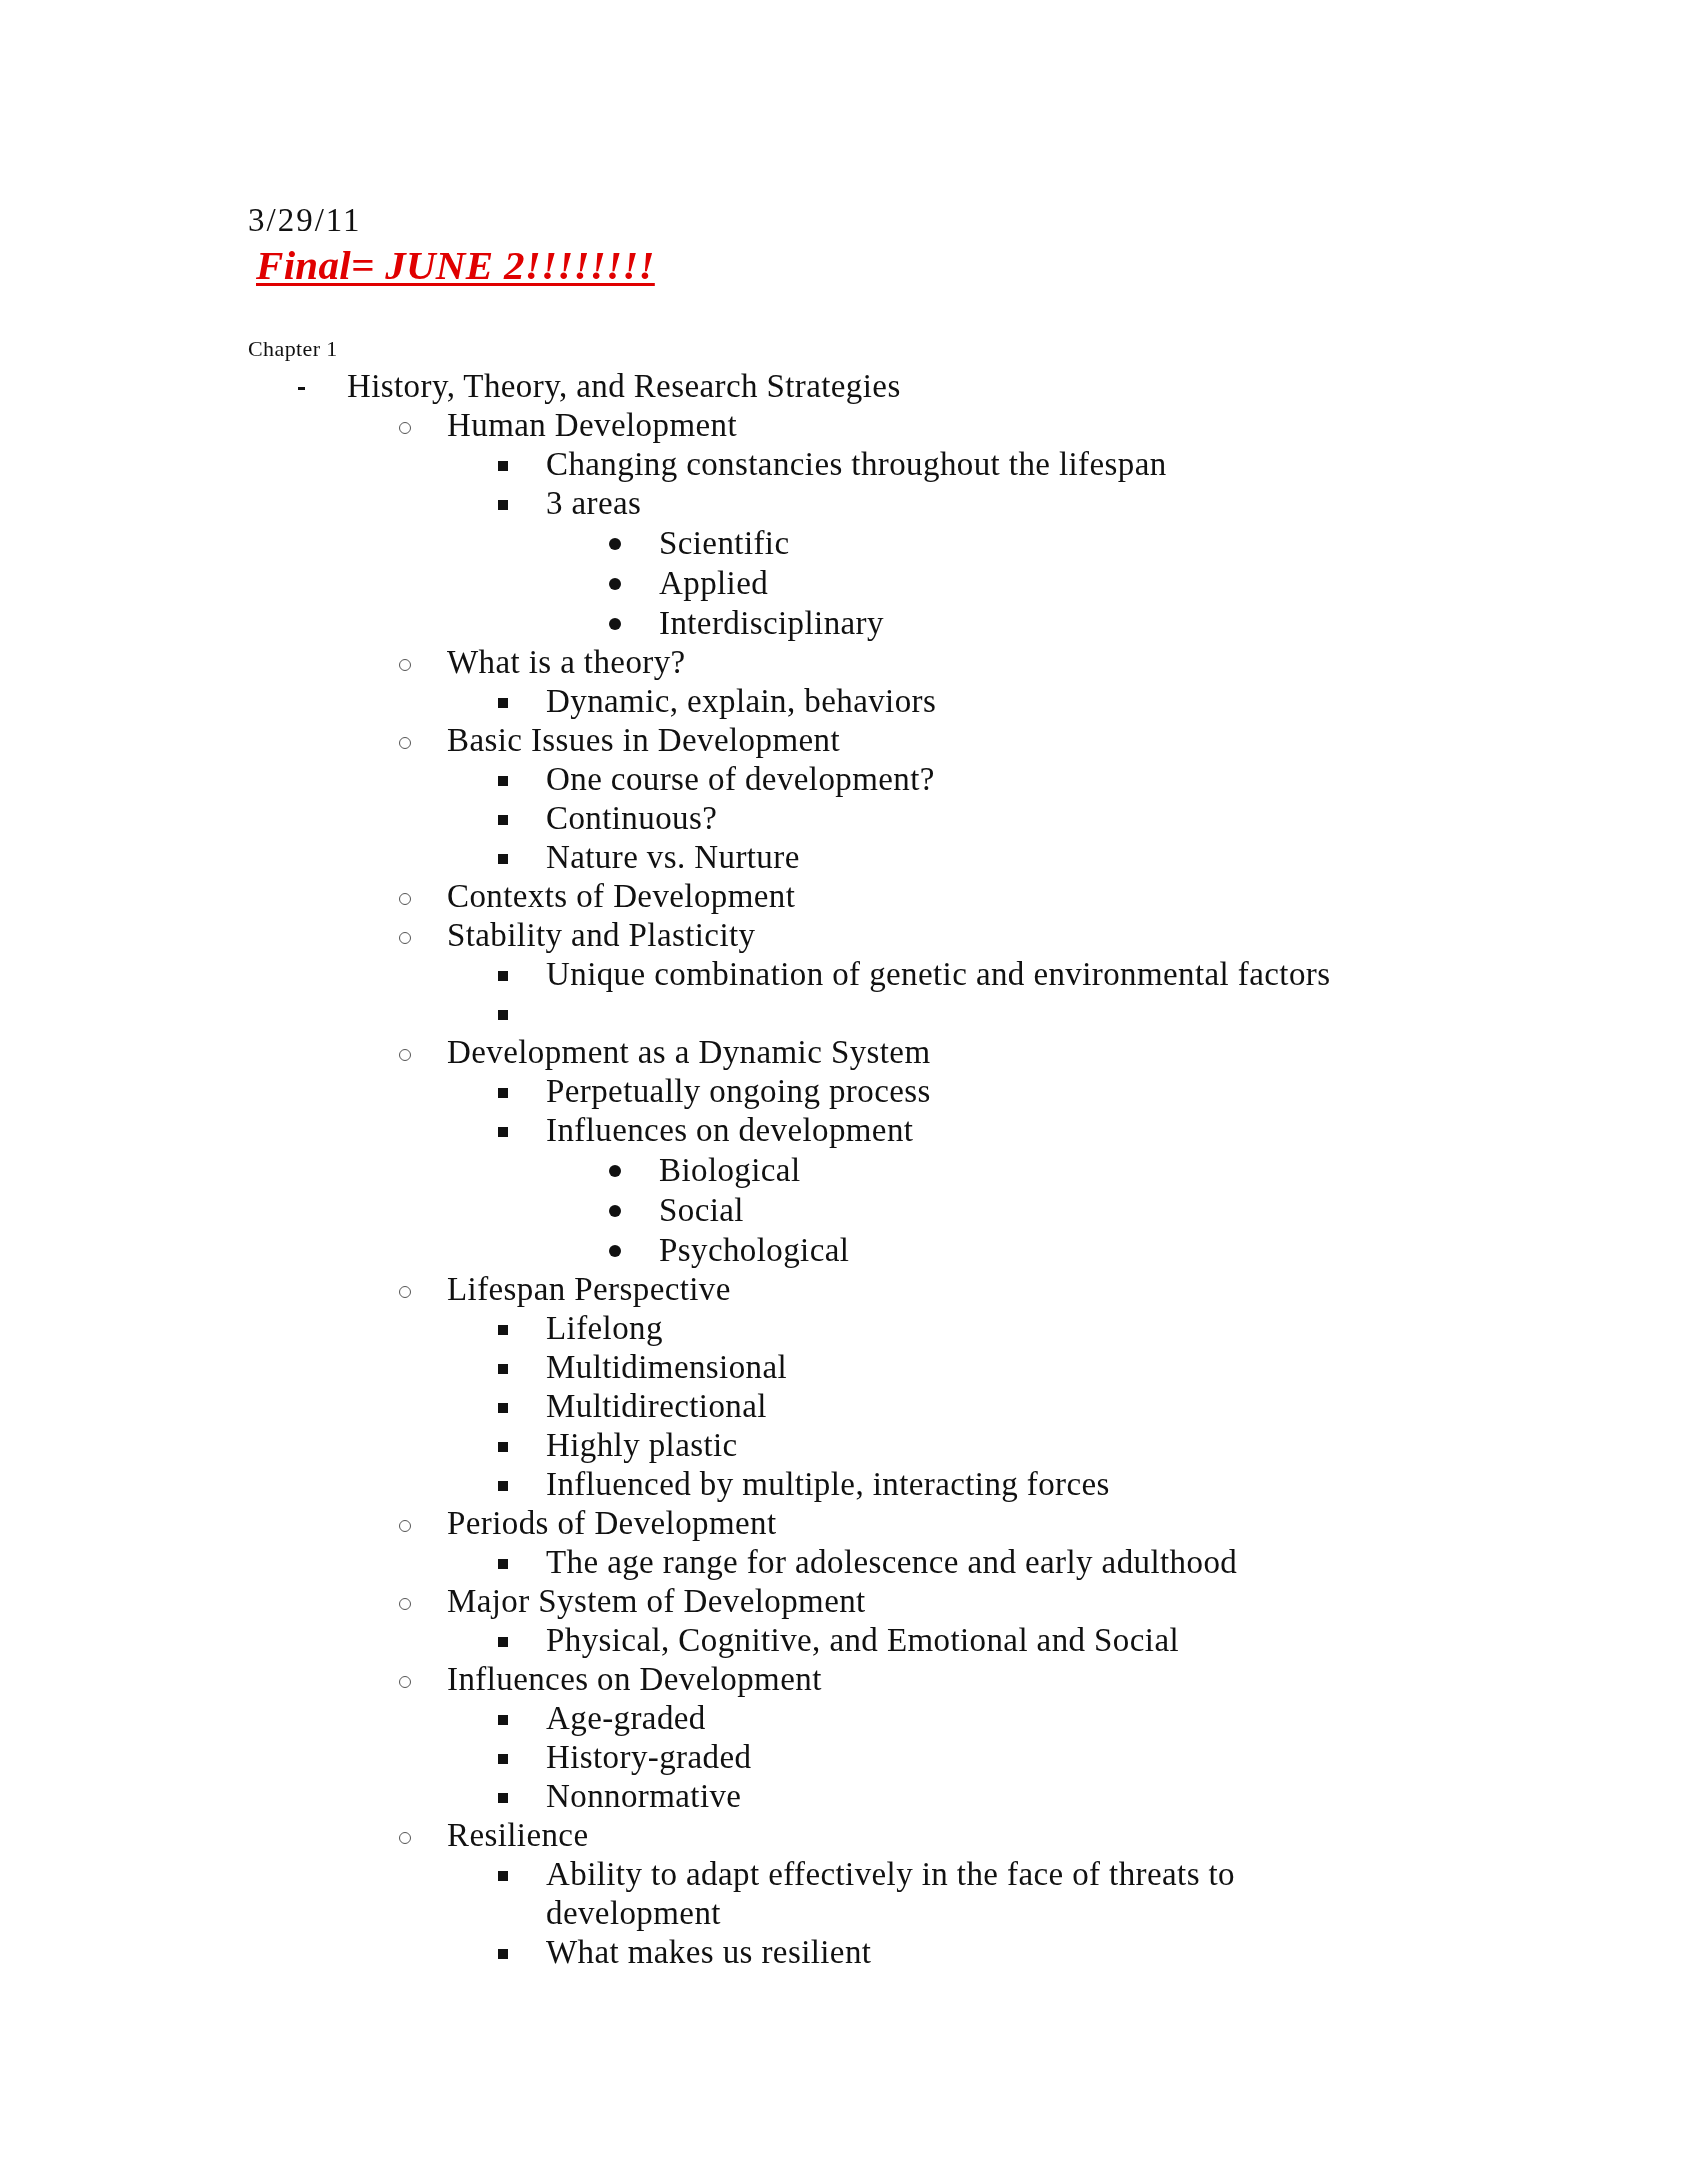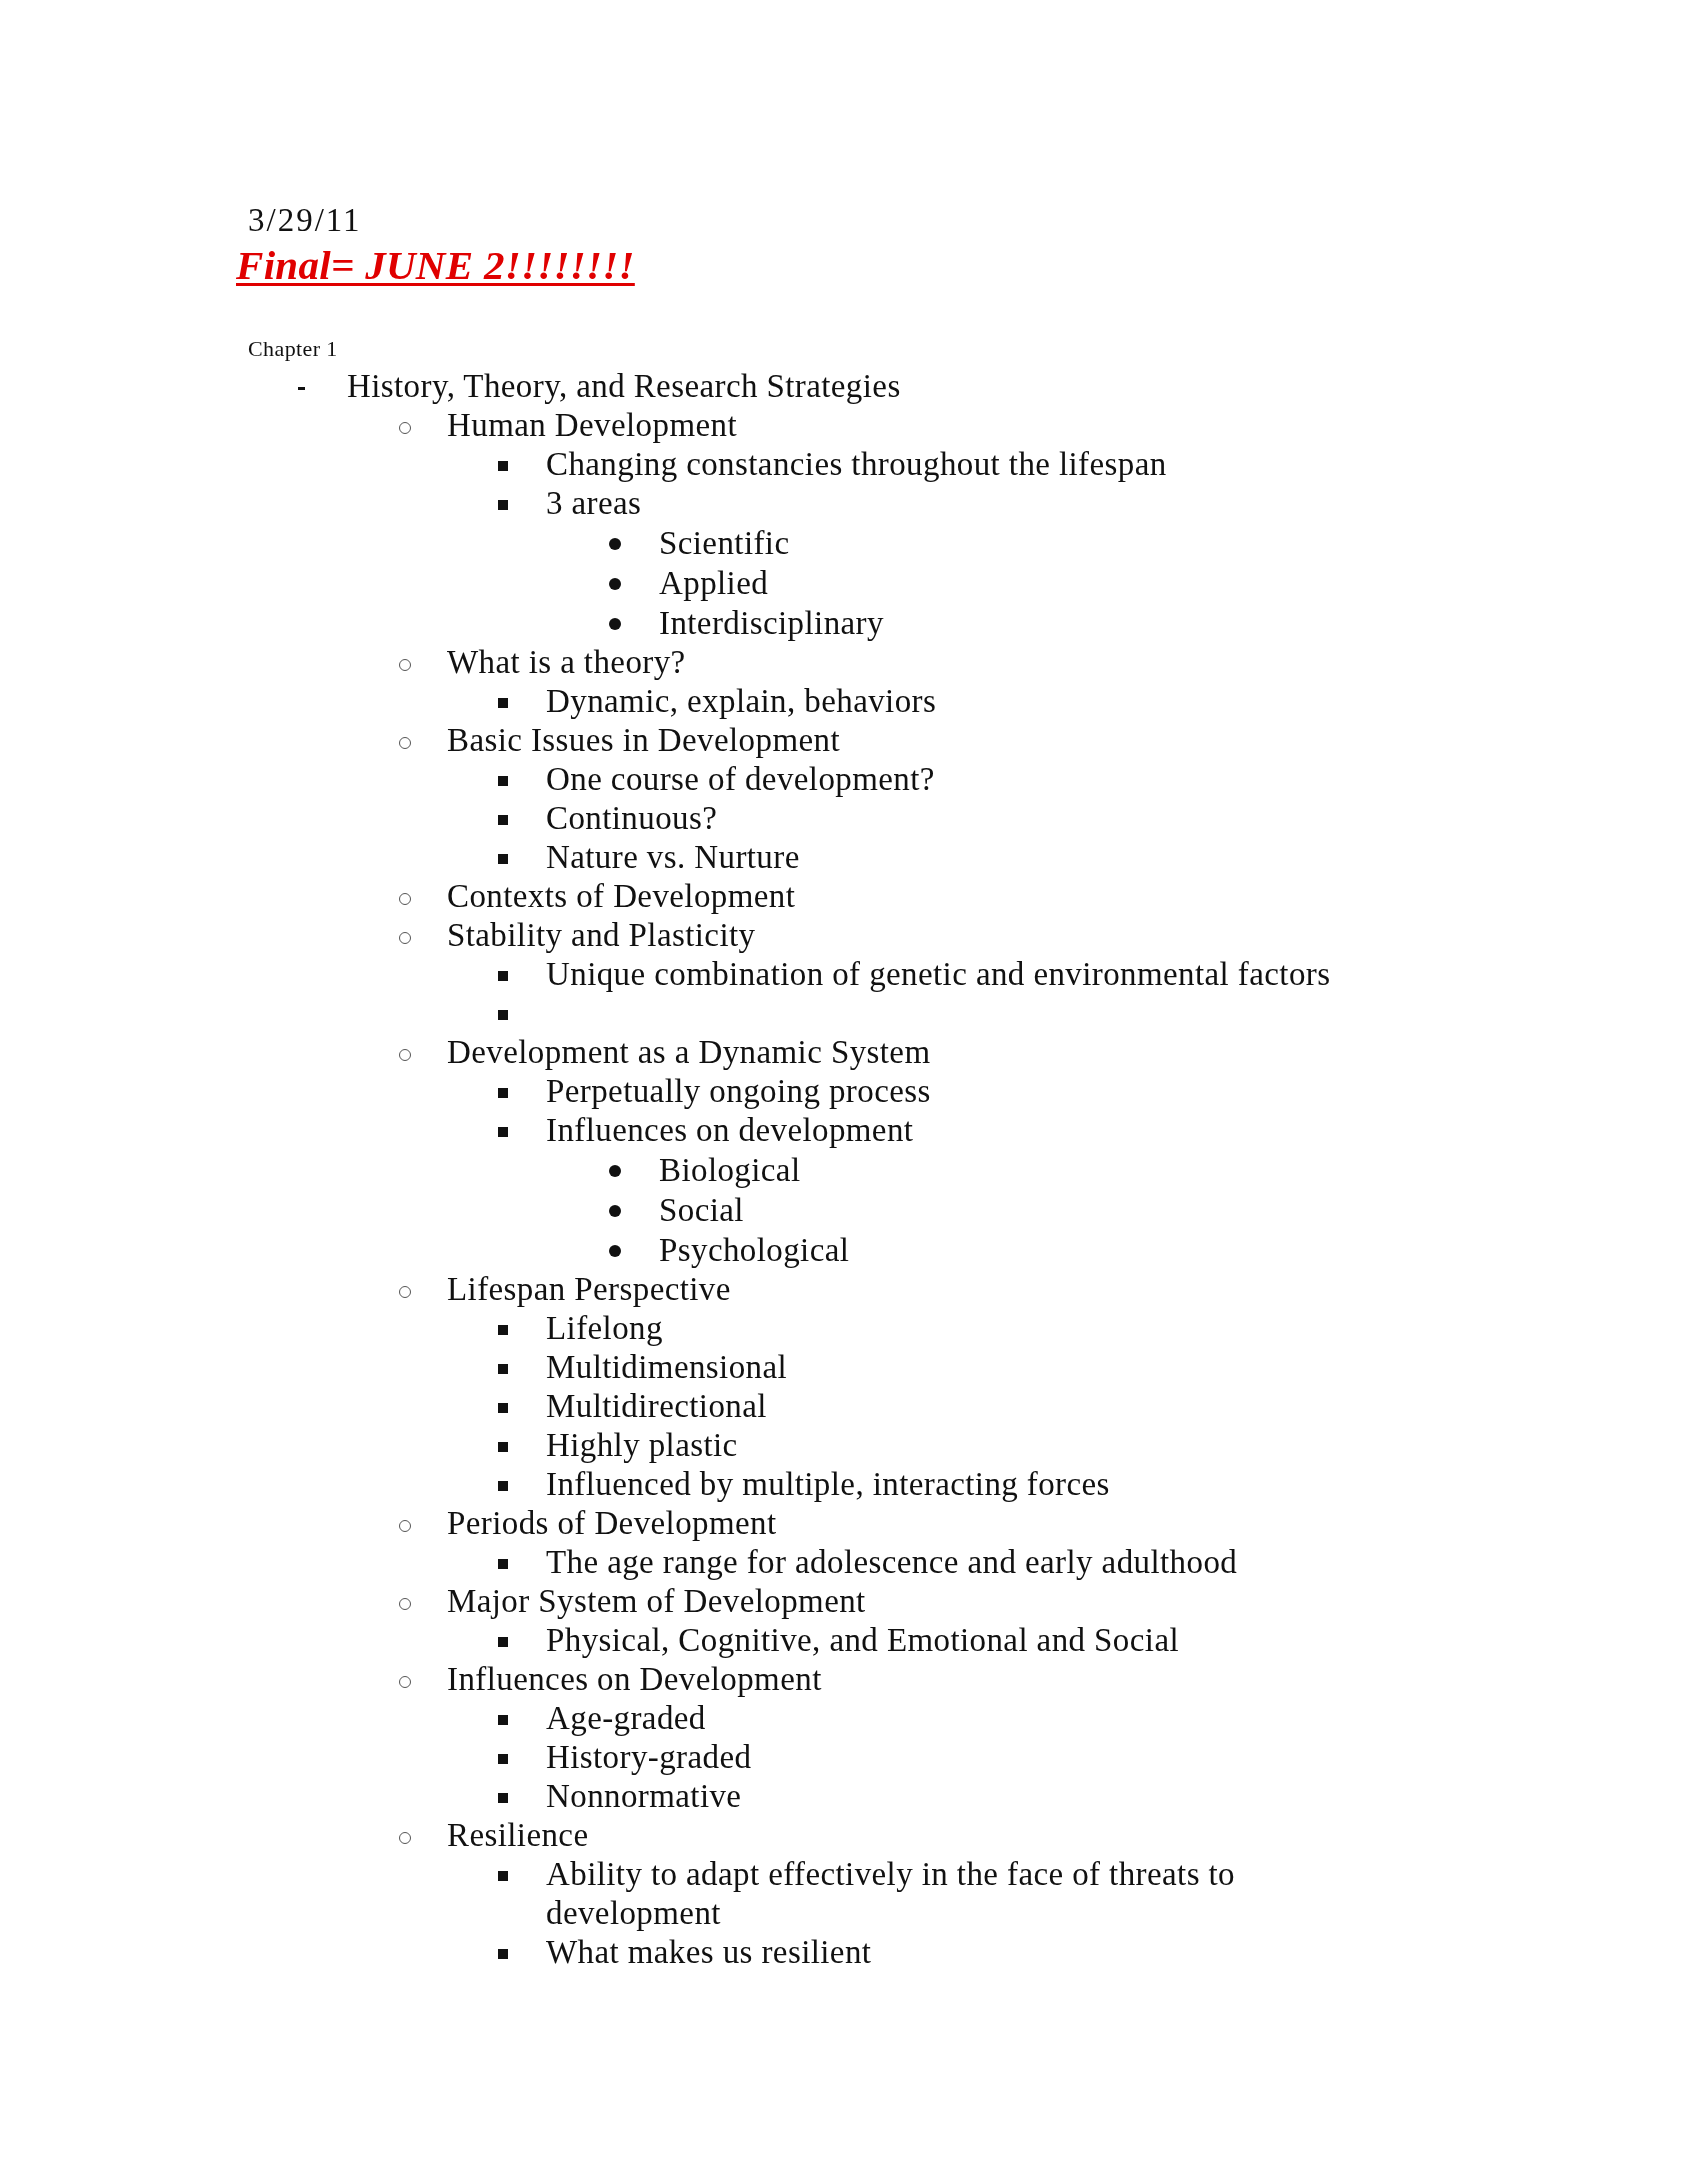--- a/index.html
+++ b/index.html
@@ -25,21 +25,21 @@
       position: absolute;
       left: 248px;
       top: 201px;
       font-size: 33px;
       line-height: 38px;
       letter-spacing: 2px;
       white-space: nowrap;
     }
     .headline {
       position: absolute;
-      left: 236px;
+      left: 256px;
       top: 242px;
       font-size: 41px;
       line-height: 46px;
       font-weight: bold;
       font-style: italic;
       color: #e00000;
       white-space: nowrap;
       text-decoration: underline;
       text-decoration-thickness: 3px;
       text-underline-offset: 4px;

